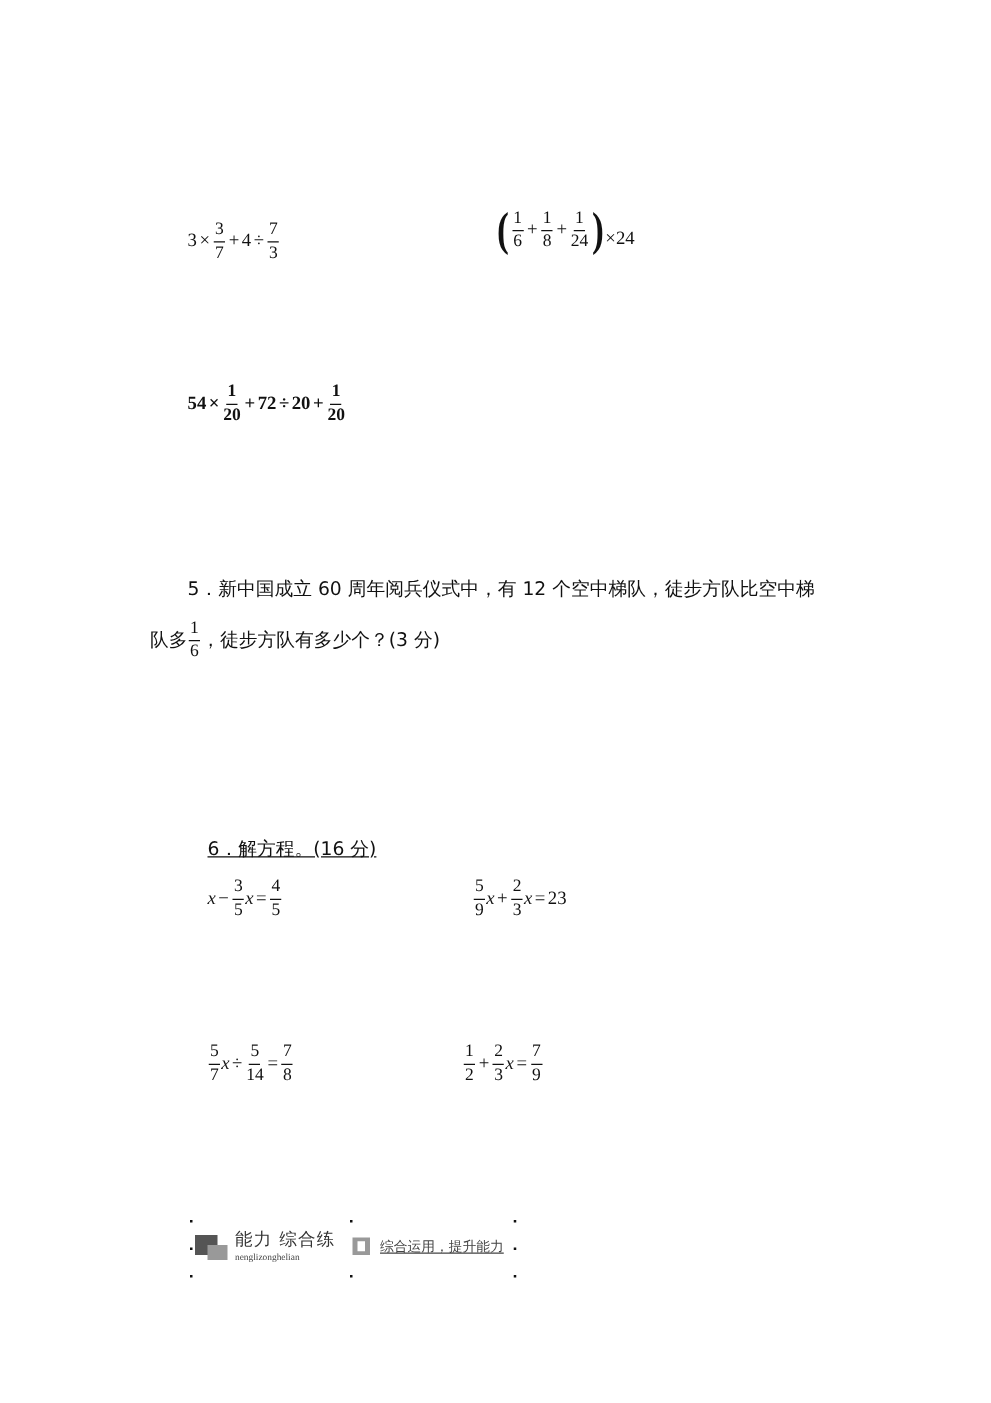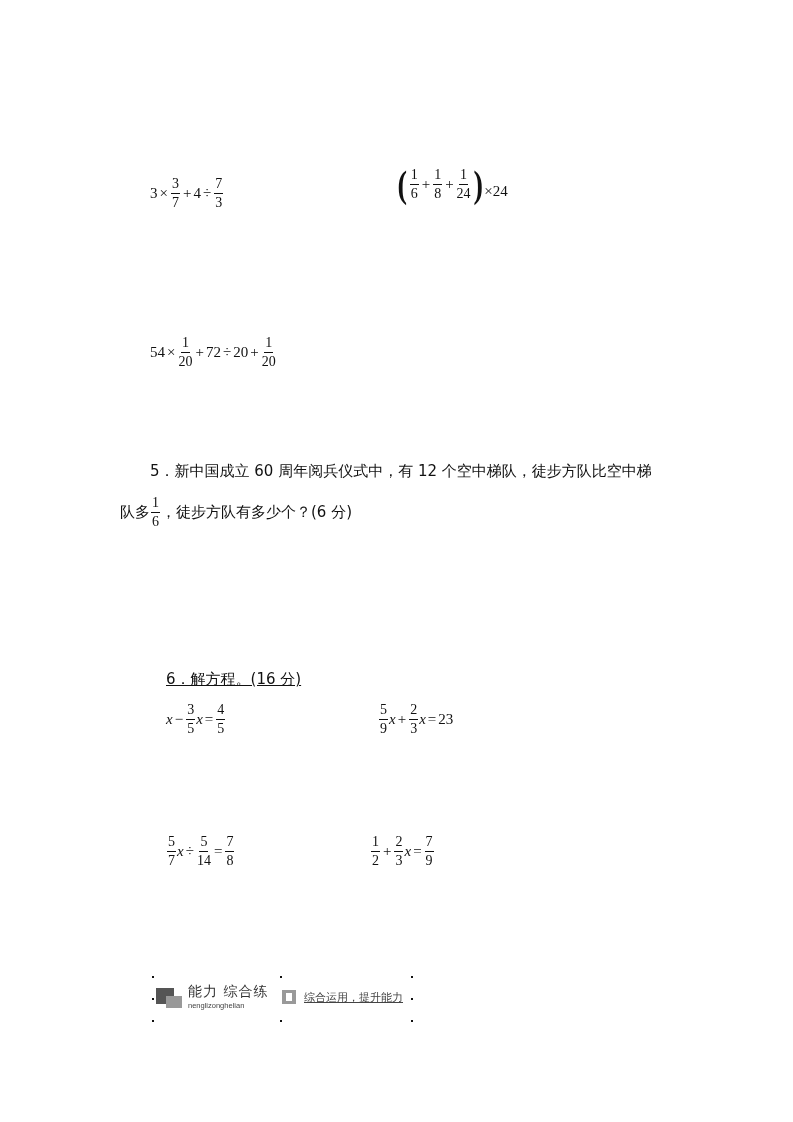--- a/index.html
+++ b/index.html
@@ -16,21 +16,21 @@
     .op { margin: 0 2px; }
     .var { font-style: italic; }
     .paren { font-size: 38px; line-height: 1; transform: scaleX(0.75); font-weight: bold; }
     .cjk { font-family: "DejaVu Sans", "Liberation Sans", sans-serif; font-size: 15px; }
     .text-line { font-size: 15px; display: flex; align-items: center; white-space: nowrap; }
 
     .banner { left: 152px; top: 976px; width: 262px; height: 46px; }
     .dot { position: absolute; width: 2px; height: 2px; background: #111; }
     .logo-block { position: absolute; }
     .banner-title { position: absolute; left: 36px; top: 7px; font-family: "DejaVu Sans", sans-serif; font-size: 14px; color: #333; letter-spacing: 1px; }
-    .banner-pinyin { position: absolute; left: 36px; top: 25px; font-family: Liberation Sans, sans-serif; font-size: 7.5px; color: #444; }
+    .banner-pinyin { position: absolute; left: 36px; top: 25px; font-family: Liberation Serif, serif; font-size: 7.5px; color: #444; }
     .banner-box { position: absolute; left: 130px; top: 14px; width: 14px; height: 14px; background: #999; }
     .banner-box::after { content: ""; position: absolute; left: 4px; top: 3px; width: 6px; height: 8px; background: #fff; }
     .banner-sub { position: absolute; left: 152px; top: 14px; font-family: "DejaVu Sans", sans-serif; font-size: 11px; color: #444; text-decoration: underline; }
   </style>
 </head>
 <body>
 
 <div class="abs expr" style="left:150px; top:177px;">
   <span>3</span>
   <span class="op">×</span>
@@ -61,21 +61,21 @@
   <span class="op">+</span>
   <span class="frac">
       <span class="num">1</span>
       <span class="den">24</span>
     </span>
   <span class="paren">)</span>
   <span style="margin-top:14px;">×</span>
   <span style="margin-top:14px;">24</span>
 </div>
 
-<div class="abs expr" style="left:150px; top:336px;">
+<div class="abs expr" style="left:150px; top:307px;font-weight:bold;">
   <span>54</span>
   <span class="op">×</span>
   <span class="frac">
       <span class="num">1</span>
       <span class="den">20</span>
     </span>
   <span class="op">+</span>
   <span>72</span>
   <span class="op">÷</span>
   <span>20</span>
@@ -86,21 +86,21 @@
     </span>
 </div>
 
 <div class="abs text-line cjk" style="left:150px; top:462px;text-align:center;">5．新中国成立 60 周年阅兵仪式中，有 12 个空中梯队，徒步方队比空中梯</div>
 <div class="abs text-line" style="left:120px; top:496px;">
   <span class="cjk">队多</span>
   <span class="frac">
       <span class="num">1</span>
       <span class="den">6</span>
     </span>
-  <span class="cjk">，徒步方队有多少个？(6 分)</span>
+  <span class="cjk">，徒步方队有多少个？(3 分)</span>
 </div>
 
 <div class="abs text-line cjk" style="left:166px; top:670px;text-decoration:underline;">6．解方程。(16 分)</div>
 
 <div class="abs expr" style="left:166px; top:703px;">
   <span class="var">x</span>
   <span class="op">−</span>
   <span class="frac">
       <span class="num">3</span>
       <span class="den">5</span>

